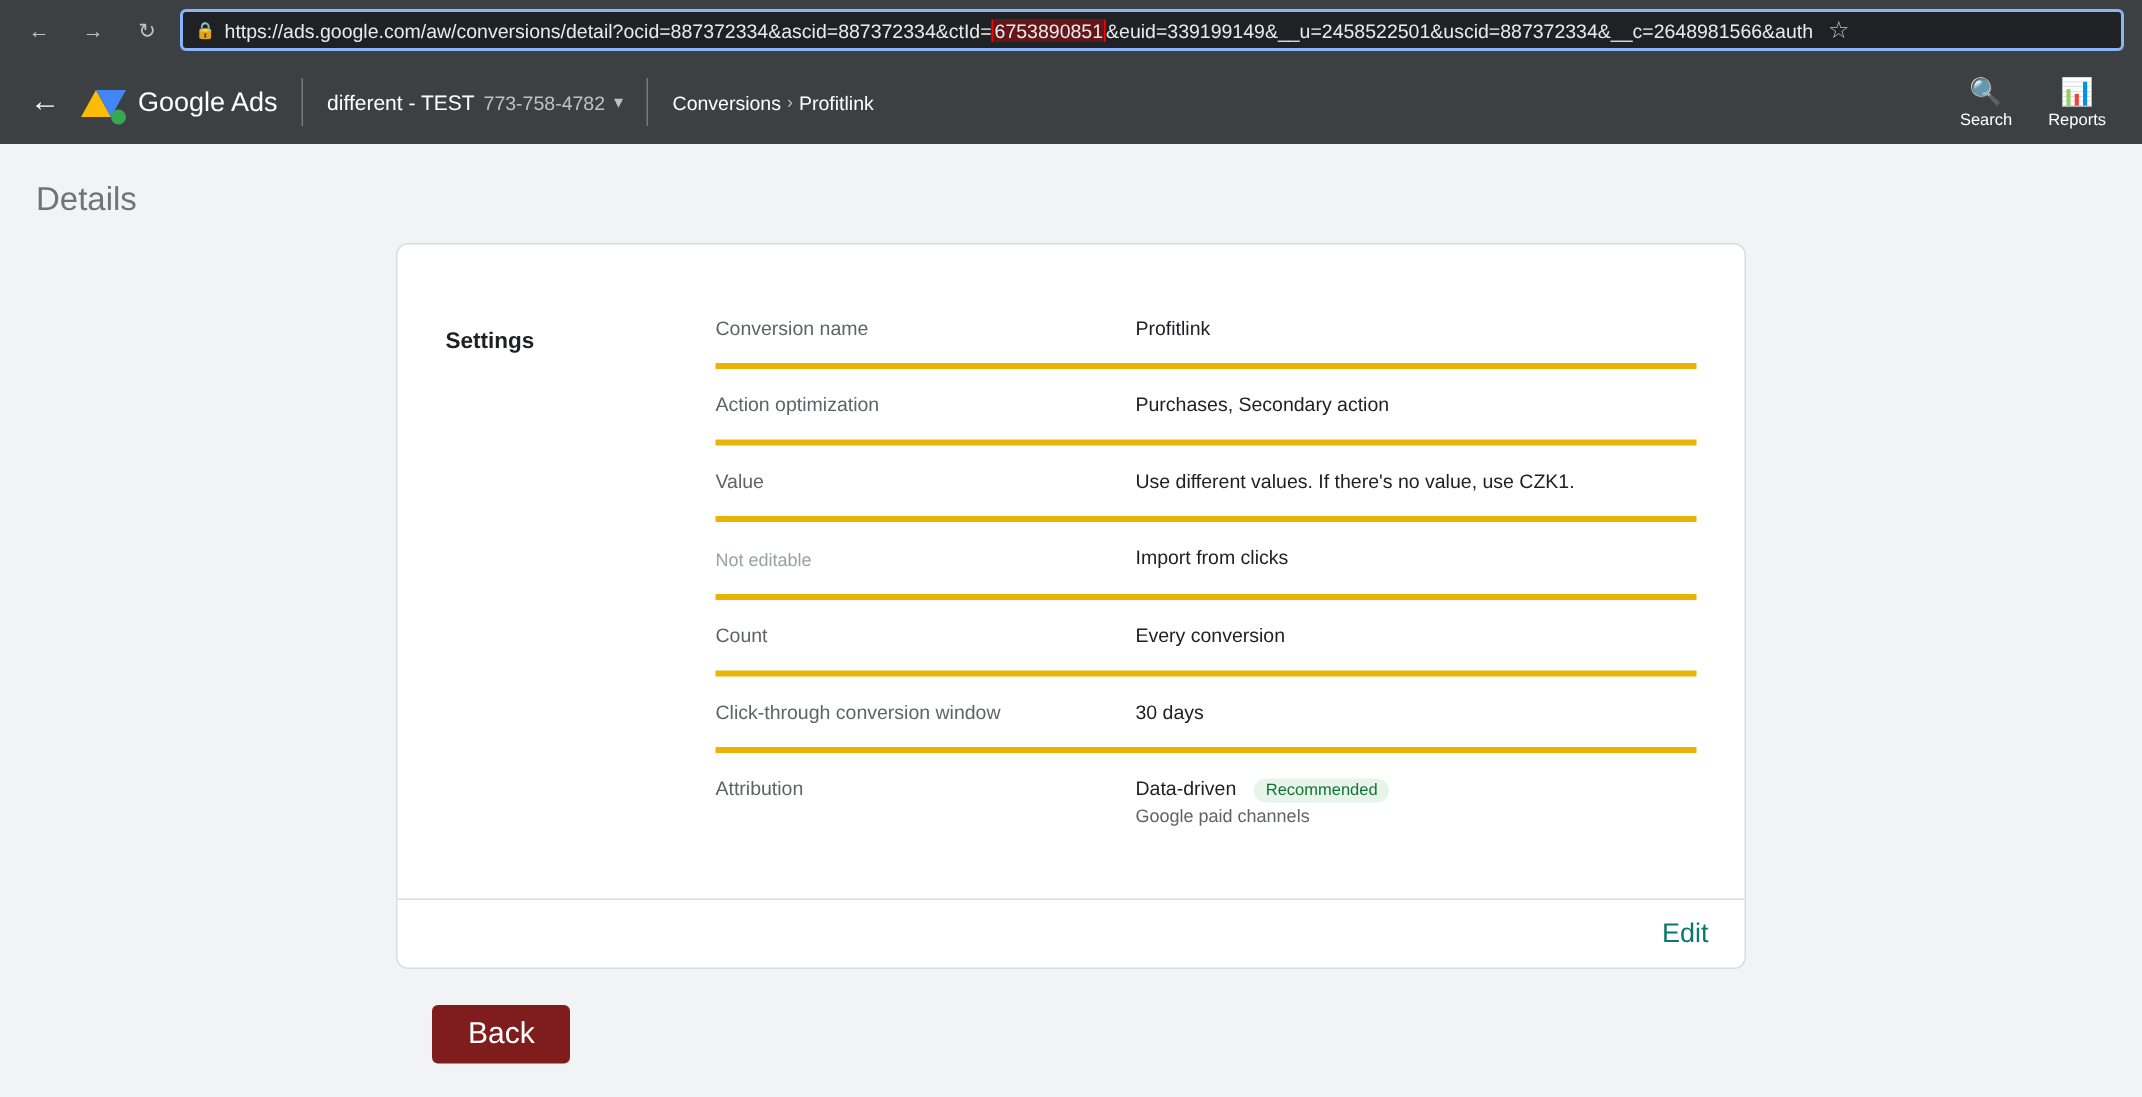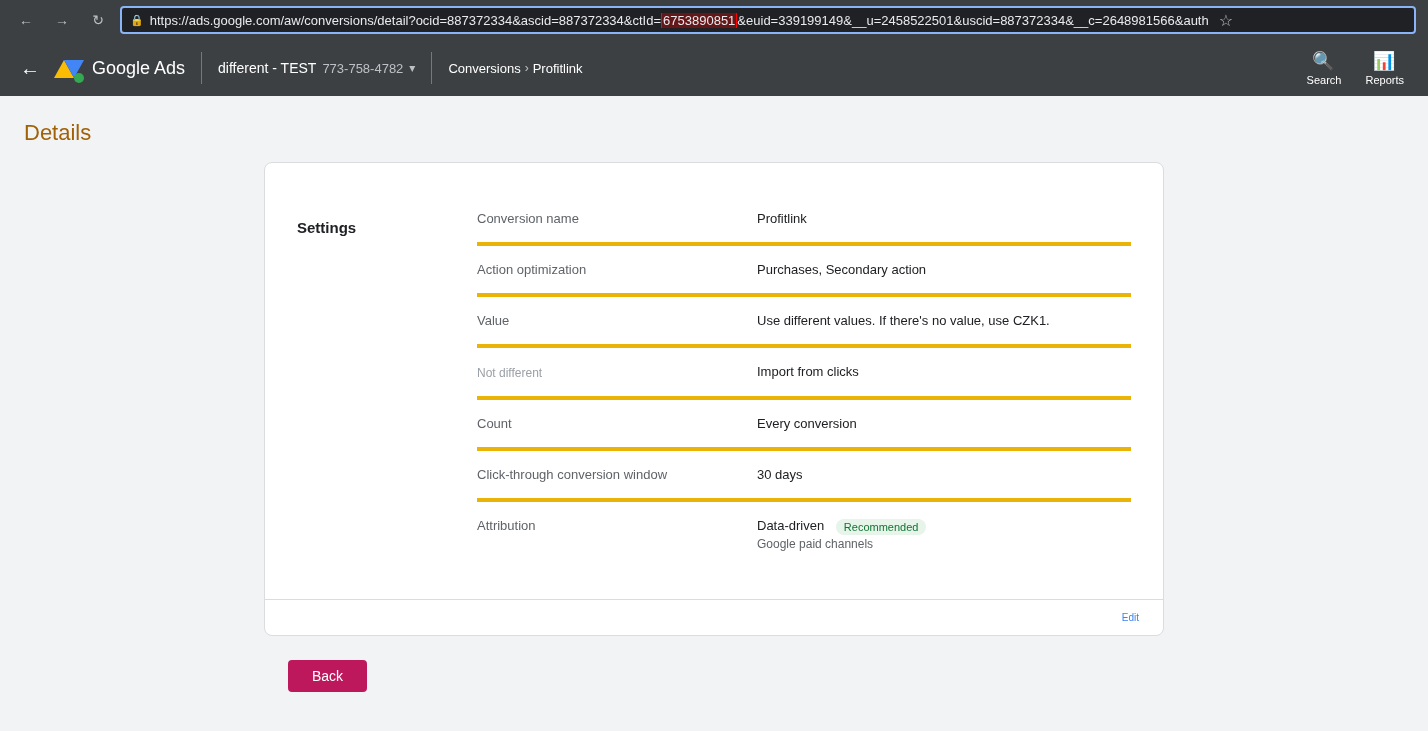--- a/index.html
+++ b/index.html
@@ -159,21 +159,21 @@
     }
 
     
     .page-content {
       padding: 24px 0;
       background: #f1f3f4;
     }
     .page-title {
       font-size: 22px;
       font-weight: 400;
-      color: #a16207;
+      color: #737373;
       padding: 0 24px 16px 24px;
     }
     .content-area {
       padding: 0 24px;
       display: flex;
       flex-direction: column;
       align-items: center;
     }
     .settings-card {
       background: white;
@@ -245,43 +245,43 @@
     }
 
     
     .edit-section {
       border-top: 1px solid #dadce0;
       padding: 12px 24px;
       display: flex;
       justify-content: flex-end;
     }
     .edit-link {
-      color: #3b82f6;
-      font-size: 10px;
+      color: #0f766e;
+      font-size: 18px;
       text-decoration: none;
       cursor: pointer;
     }
 
     
     .back-btn-area {
       margin-top: 24px;
       padding: 0 24px;
       display: flex;
       justify-content: flex-start;
       width: 900px;
       margin-left: auto;
       margin-right: auto;
     }
     .back-btn {
-      background: #be185d;
+      background: #7f1d1d;
       color: white;
       border: none;
       border-radius: 4px;
       padding: 8px 24px;
-      font-size: 14px;
+      font-size: 20px;
       cursor: pointer;
       font-weight: 500;
     }
   </style>
 </head>
 <body>
 
 <div class="browser-bar">
   <button class="browser-nav-btn">
     <span>←</span>
@@ -378,21 +378,21 @@
               <div>
                 <div class="field-label">Value</div>
               </div>
               <div>
                 <div class="field-value">Use different values. If there's no value, use CZK1.</div>
               </div>
             </div>
 
             <div class="settings-row">
               <div>
-                <div class="field-sublabel">Not different</div>
+                <div class="field-sublabel">Not editable</div>
               </div>
               <div>
                 <div class="field-value">Import from clicks</div>
               </div>
             </div>
 
             <div class="settings-row">
               <div>
                 <div class="field-label">Count</div>
               </div>

